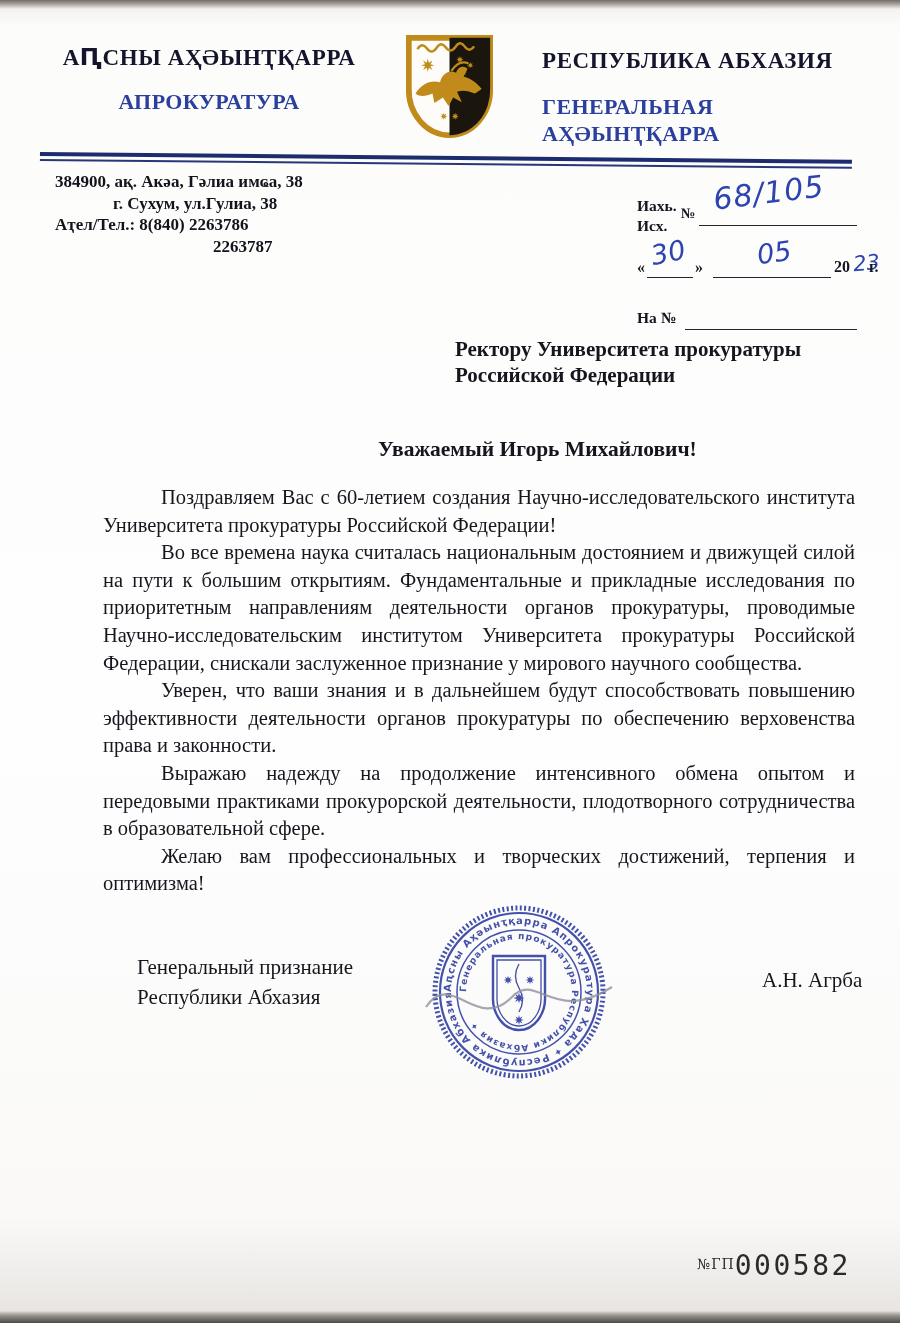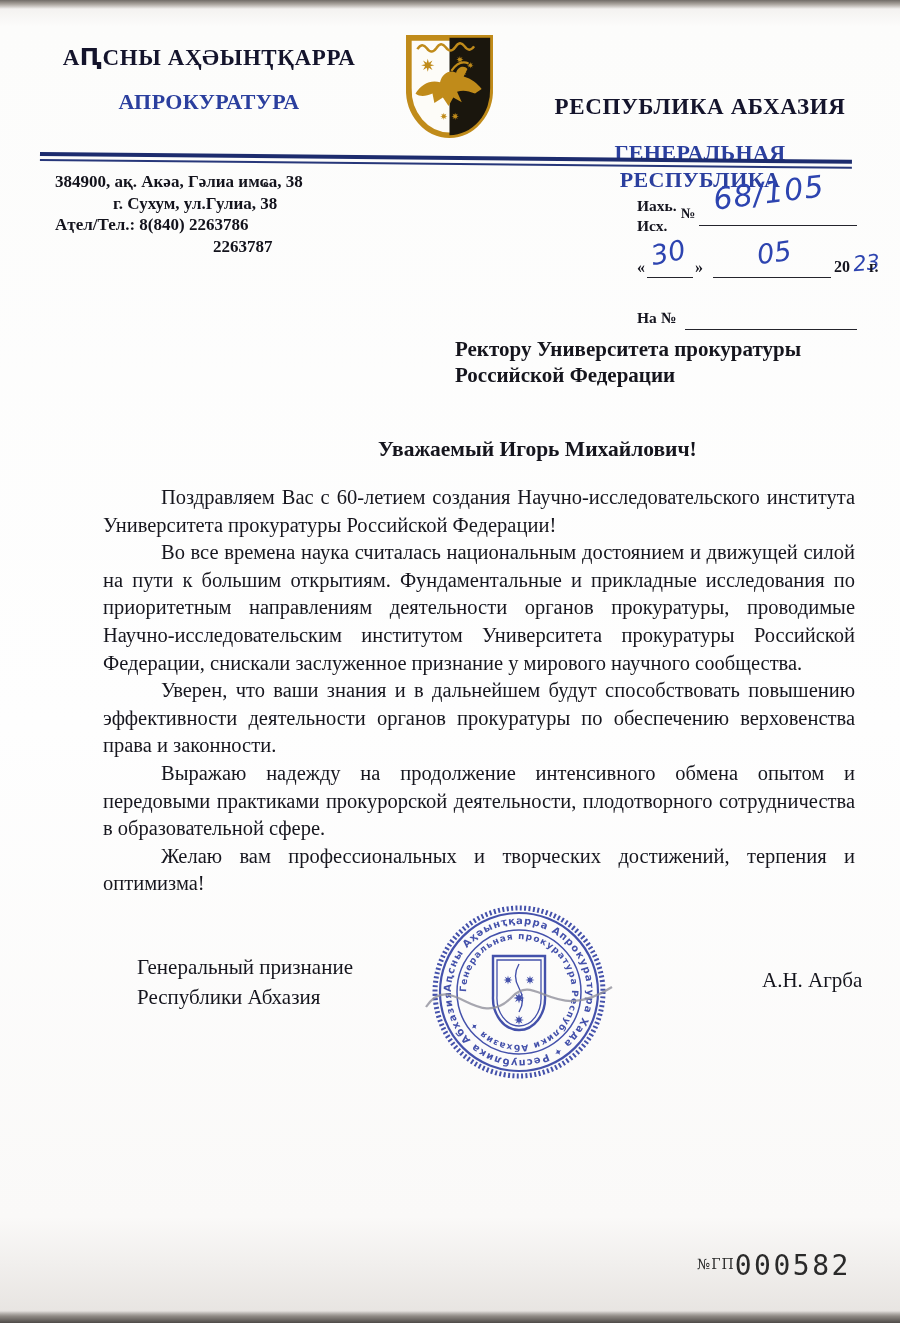--- a/index.html
+++ b/index.html
@@ -13,21 +13,21 @@
     font-family:"Liberation Serif","DejaVu Serif","DejaVu Sans",serif;
     color:#191922;
   }
   .scan-edge-top{position:absolute;top:0;left:0;width:900px;height:9px;
     background:linear-gradient(180deg,#716c67 0%,#a8a29c 45%,rgba(255,255,255,0) 100%);}
   .scan-edge-bottom{position:absolute;bottom:0;left:0;width:900px;height:12px;
     background:linear-gradient(0deg,#4e4a47 0%,#8d8883 55%,rgba(255,255,255,0) 100%);}
 
   
   .hdr-left{position:absolute;left:58px;top:44px;width:302px;text-align:center;}
-  .hdr-right{position:absolute;left:542px;top:48px;width:316px;text-align:center;margin-top:46px;}
+  .hdr-right{position:absolute;left:542px;top:48px;width:316px;}
   .hdr-country{font-weight:bold;font-size:23px;letter-spacing:.6px;color:#14142c;}
   .hdr-org{font-weight:bold;font-size:22px;letter-spacing:.4px;color:#2b3f9e;line-height:27px;}
   .hdr-left .hdr-org{margin-top:17px;}
   .hdr-right .hdr-org{margin-top:19px;font-family:Liberation Serif, serif;}
 
   .emblem{position:absolute;left:402px;top:35px;width:95px;height:104px;}
 
   .hdr-rule{position:absolute;left:40px;top:152px;width:812px;transform:rotate(.55deg);transform-origin:left top;}
   .hdr-rule .thick{height:0;border-top:4px solid #1d2c6e;}
   .hdr-rule .thin{height:0;border-top:2px solid #27377a;margin-top:3px;}
@@ -106,21 +106,21 @@
     <path d="M14,62 C20,52 30,47 40,50 C42,41 50,36 57,40 C59,33 66,32 69,36 L65,44 C73,46 80,52 84,57 L77,62 C70,59 64,58 58,60 L63,71 L54,66 L49,75 L43,66 L34,72 L32,62 C25,65 19,66 14,62 Z" fill="#c08b1a"></path>
     <path d="M52,38 q8,-12 18,-8" stroke="#c08b1a" stroke-width="2.4" fill="none"></path>
     <use href="#star8" transform="translate(44,86) scale(0.55)" fill="#c08b1a"></use>
     <use href="#star8" transform="translate(56,86) scale(0.55)" fill="#c08b1a"></use>
   </svg>
 
   <div class="hdr-right">
     <div class="hdr-country">РЕСПУБЛИКА АБХАЗИЯ</div>
     <div class="hdr-org">
       <div>ГЕНЕРАЛЬНАЯ</div>
-      <div>РЕСПУБЛИКА</div>
+      <div>АҲӘЫНҬҚАРРА</div>
     </div>
   </div>
 
   <div class="hdr-rule">
     <div class="thick"></div>
     <div class="thin"></div>
   </div>
 
   <div class="addr">
     <div class="a1">384900, ақ. Акəа, Гəлиа имҩа, 38</div>

